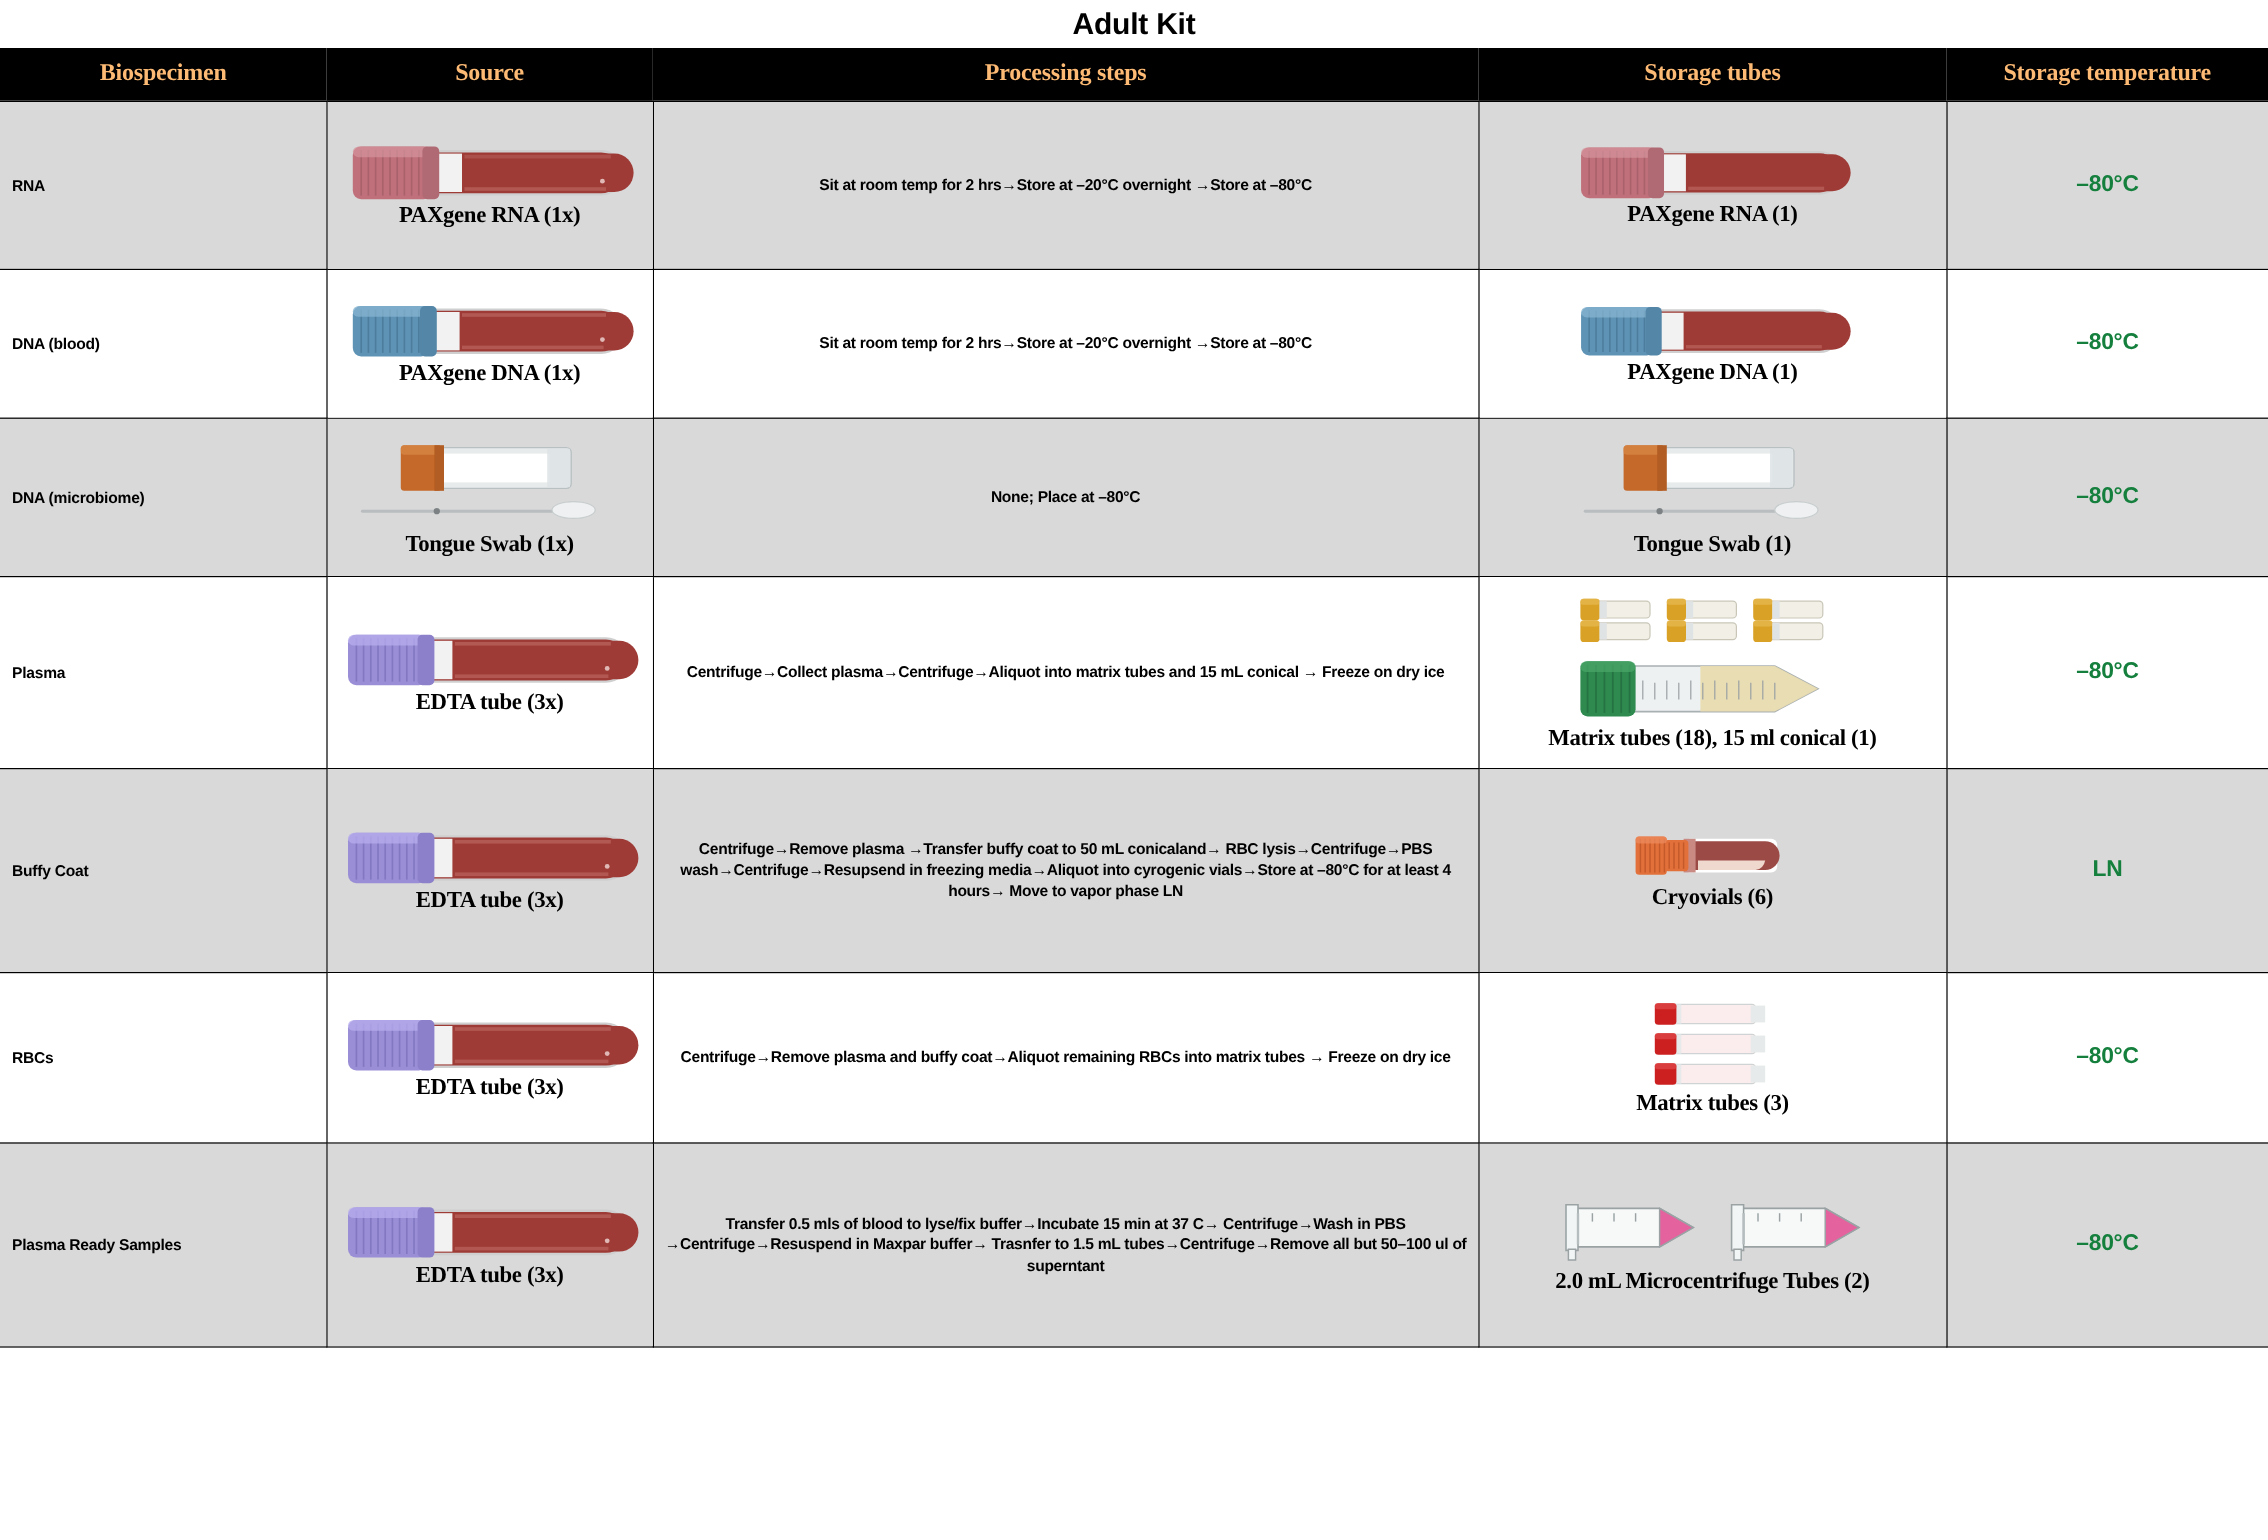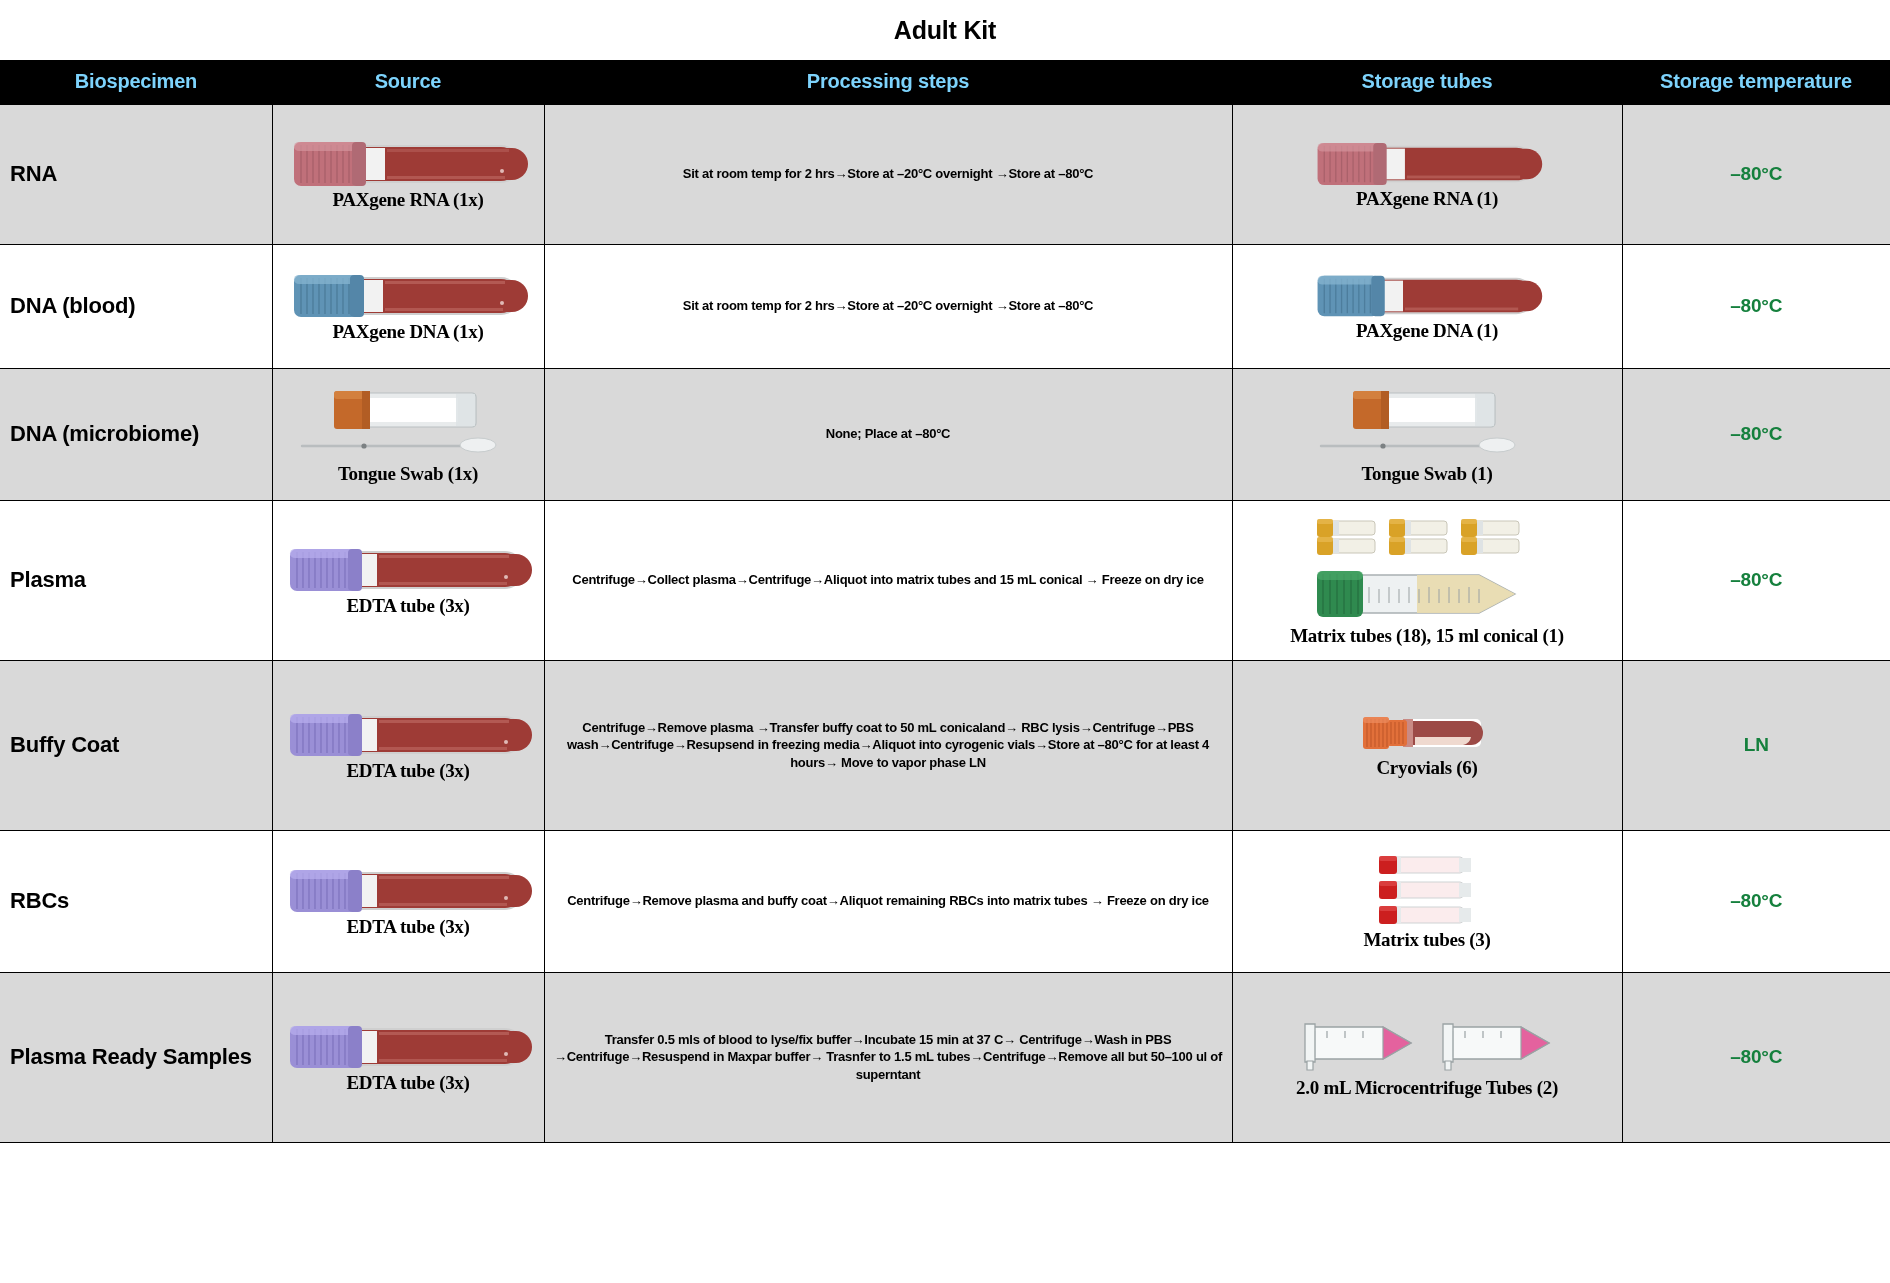--- a/index.html
+++ b/index.html
@@ -9,21 +9,21 @@
     background: #ffffff;
     font-family: "Liberation Sans", sans-serif;
   }
   #page {
     width: 1890px; height: 1283px;
     position: relative;
     overflow: hidden;
     background: #fff;
   }
   .title-bar {
-    height: 60px;
+    height: 40px;
     display: flex; align-items: center; justify-content: center;
     background: #ffffff;
   }
   .title-bar .title {
     font-size: 25px;
     font-weight: bold;
     color: #000;
     letter-spacing: -0.2px;
   }
   table.kit {
@@ -32,47 +32,48 @@
     table-layout: fixed;
   }
   table.kit col.c-bio   { width: 272px; }
   table.kit col.c-src   { width: 272px; }
   table.kit col.c-proc  { width: 688px; }
   table.kit col.c-tube  { width: 390px; }
   table.kit col.c-temp  { width: 268px; }
 
   thead th {
     background: #000000;
-    color: #7dd3fc;
+    color: #fdba74;
     font-size: 20px;
     font-weight: bold;
     height: 44px;
     padding: 0 6px;
     text-align: center;
     letter-spacing: -0.2px;
     border: none;
+    font-family: Liberation Serif, serif;
   }
   thead th.bio { text-align: center; }
 
   tbody td {
     border-left: 1px solid #000;
     border-right: 1px solid #000;
     border-top: 1px solid #000;
     border-bottom: 1px solid #000;
     vertical-align: middle;
     padding: 0;
   }
   tbody tr.shade td { background: #d9d9d9; }
   tbody tr.plain td { background: #ffffff; }
 
   td.bio-cell {
     border-left: none;
     text-align: left;
     padding-left: 10px;
-    font-size: 22px;
+    font-size: 13px;
     font-weight: bold;
     color: #000;
     letter-spacing: -0.2px;
     margin-left: 46px;
   }
   td.temp-cell {
     border-right: none;
     text-align: center;
     font-size: 19px;
     font-weight: bold;

